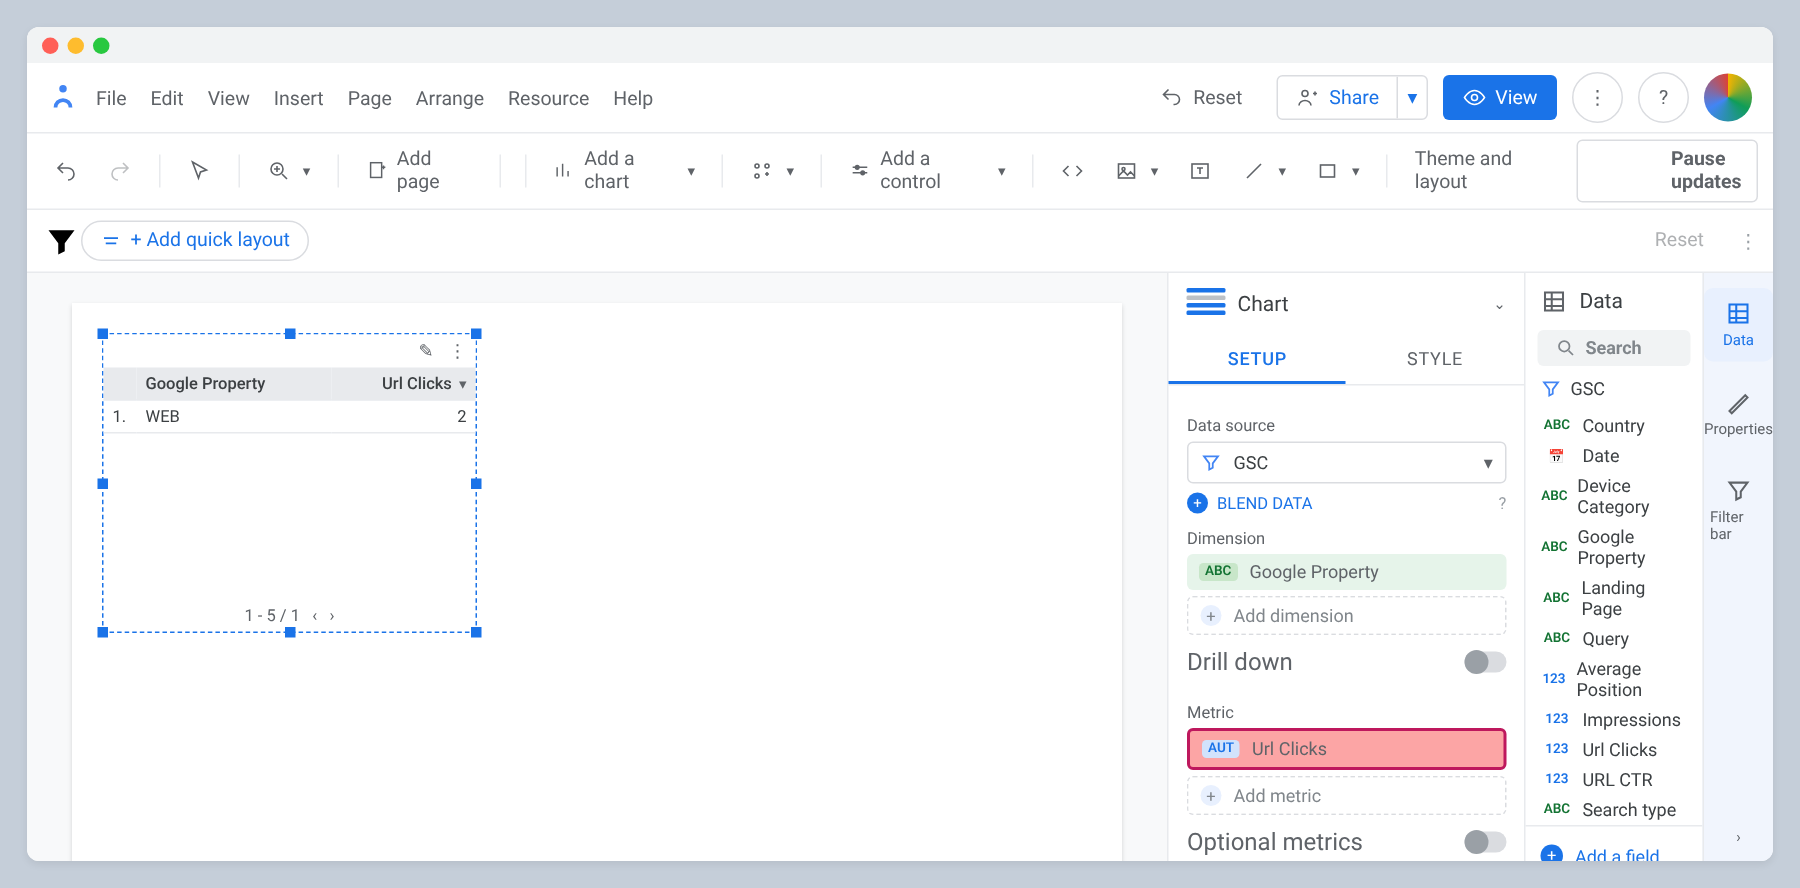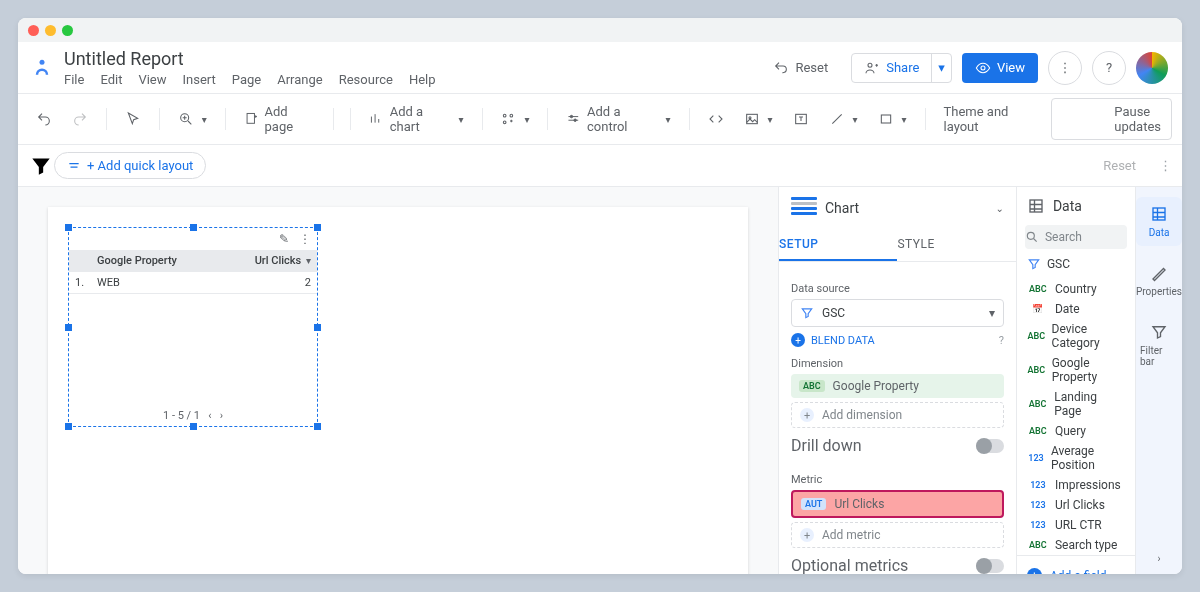--- a/index.html
+++ b/index.html
@@ -20,21 +20,21 @@
 .btn.ghost { color:#5f6368; }
 .btn.share { color:#1a73e8; border:1px solid #dadce0; }
 .btn.view { background:#1a73e8; color:#fff; }
 .icon-btn { width:34px; height:34px; border:1px solid #dadce0; border-radius:50%; display:flex; align-items:center; justify-content:center; color:#5f6368; cursor:pointer; }
 .avatar { width:32px; height:32px; border-radius:50%; background: conic-gradient(#f4b400,#0f9d58,#4285f4,#db4437); }
 .toolbar { display:flex; align-items:center; padding:4px 10px; border-bottom:1px solid #e8eaed; color:#5f6368; font-size:13px; gap:4px; }
 .toolbar .sep { width:1px; height:22px; background:#e8eaed; margin:0 6px; }
 .tool { display:inline-flex; align-items:center; gap:6px; padding:5px 8px; border-radius:4px; cursor:pointer; }
 .tool svg, .header-right svg, .toolbar .ic{width:16px;height:16px;stroke:#5f6368;fill:none;stroke-width:1.6}
 .toolbar-right { margin-left:auto; }
-.pause-btn{border:1px solid #dadce0; padding:5px 10px; border-radius:4px; display:flex; align-items:flex-start; gap:22px;}
+.pause-btn{border:1px solid #dadce0; padding:5px 10px; border-radius:4px; display:flex; align-items:flex-start; gap:22px;font-weight:bold;}
 .filterbar { display:flex; align-items:center; padding:6px 10px; border-bottom:1px solid #e8eaed; }
 .filter-chip { border:1px solid #dadce0; border-radius:16px; padding:5px 12px; color:#1a73e8; font-size:13px; display:flex; align-items:center; gap:6px; cursor:pointer; }
 .filter-right{margin-left:auto; display:flex; align-items:center; gap:10px; color:#9aa0a6;}
 .workspace { flex:1; display:flex; overflow:hidden; }
 .canvas { flex:1; background:#f8f9fa; padding:20px 30px; position:relative; }
 .report-page { width:700px; height:420px; background:#fff; box-shadow:0 1px 3px rgba(0,0,0,.15); position:relative; }
 .chart-sel { position:absolute; left:20px; top:20px; width:250px; height:200px; border:1px dashed #1a73e8; }
 .chart-sel .handles div{position:absolute;width:7px;height:7px;background:#1a73e8;}
 .h-tl{top:-4px;left:-4px}.h-tr{top:-4px;right:-4px}.h-bl{bottom:-4px;left:-4px}.h-br{bottom:-4px;right:-4px}
 .h-tm{top:-4px;left:50%;margin-left:-3px}.h-bm{bottom:-4px;left:50%;margin-left:-3px}
@@ -45,42 +45,42 @@
 .tbl th{text-align:left; font-weight:500;}
 .tbl-toolbar{display:flex;justify-content:flex-end;gap:10px;padding:4px 6px;color:#5f6368;font-size:12px;background:#fff;}
 .pager{position:absolute;bottom:4px;width:100%;text-align:center;font-size:11px;color:#5f6368;}
 .panel { width:320px; border-left:1px solid #e8eaed; display:flex; }
 .panel-main{flex:1; display:flex; flex-direction:column;}
 .panel-head{display:flex;align-items:center;padding:10px 12px;gap:8px;font-size:14px;color:#3c4043;}
 .chart-type-ic{width:26px;height:22px;display:flex;flex-direction:column;gap:2px;}
 .chart-type-ic span{height:3px;background:#1a73e8;border-radius:1px;}
 .chart-type-ic span:nth-child(2){background:#bdc1c6}
 .panel-tabs{display:flex;border-bottom:1px solid #e8eaed;}
-.ptab{flex:1;text-align:left;padding:8px 0;font-size:12px;letter-spacing:.5px;color:#5f6368;cursor:pointer;}
+.ptab{flex:1;text-align:center;padding:8px 0;font-size:12px;letter-spacing:.5px;color:#5f6368;cursor:pointer;}
 .ptab.active{color:#1a73e8;border-bottom:2px solid #1a73e8;font-weight:500;}
 .panel-body{flex:1;overflow-y:auto;padding:10px 12px;font-size:12px;color:#5f6368;}
 .plabel{font-size:11px;margin:10px 0 4px;color:#5f6368;}
 .field-box{border:1px solid #dadce0;border-radius:4px;padding:6px 8px;display:flex;align-items:center;gap:8px;font-size:12px;color:#3c4043;}
 .field-box.sel{position:relative}
 .field-box.sel::after{content:"▾";margin-left:auto;color:#5f6368;}
 .chip{display:flex;align-items:center;gap:8px;padding:5px 8px;border-radius:4px;font-size:12px;margin-bottom:4px;}
 .chip .badge{font-size:9px;font-weight:600;padding:1px 4px;border-radius:3px;}
 .badge.abc{background:#c8e6c9;color:#137333;}
 .badge.aut{background:#d2e3fc;color:#1a73e8;}
 .chip.dim{background:#e6f4ea;}
 .chip.metric{background:#fca5a5;border:2px solid #be185d;}
 .add-row{display:flex;align-items:center;gap:8px;color:#80868b;padding:5px 8px;font-size:12px;border:1px dashed #dadce0;border-radius:4px;}
 .add-row .plus{width:14px;height:14px;border-radius:50%;background:#e8f0fe;color:#80868b;display:flex;align-items:center;justify-content:center;font-size:11px;}
 .blend{color:#1a73e8;font-size:11px;display:flex;align-items:center;gap:6px;margin-top:6px;}
 .toggle-row{display:flex;align-items:center;justify-content:space-between;padding:8px 0;font-size:16px;text-align:right;}
 .toggle{width:28px;height:14px;background:#dadce0;border-radius:8px;position:relative;}
 .toggle::after{content:"";position:absolute;left:0;top:-1px;width:16px;height:16px;background:#9aa0a6;border-radius:50%;}
 .data-panel{width:160px;border-left:1px solid #e8eaed;display:flex;flex-direction:column;}
 .data-panel .dh{display:flex;align-items:center;gap:8px;padding:10px 10px;font-size:14px;}
-.search-box{margin:0 8px;background:#f1f3f4;border-radius:4px;padding:5px 0;display:flex;align-items:center;gap:6px;font-size:12px;color:#80868b;}
+.search-box{margin:0 8px;background:#f1f3f4;border-radius:4px;padding:5px 12px;display:flex;align-items:center;gap:6px;font-size:12px;color:#80868b;font-weight:bold;}
 .ds-name{display:flex;align-items:center;gap:6px;padding:8px 10px;font-size:12px;}
 .field-list{padding:0 10px;font-size:12px;}
 .frow{display:flex;align-items:center;gap:6px;padding:3px 0;}
 .ftag{font-size:9px;font-weight:600;width:22px;text-align:center;border-radius:2px;}
 .ftag.abc{color:#137333;}
 .ftag.num{color:#1a73e8;}
 .ftag.date{color:#1a73e8;}
 .data-actions{margin-top:auto;padding:8px 10px;border-top:1px solid #e8eaed;font-size:12px;}
 .data-actions .act{display:flex;align-items:center;gap:8px;color:#1a73e8;padding:4px 0;cursor:pointer;}
 .act .pc{width:15px;height:15px;border-radius:50%;background:#1a73e8;color:#fff;display:flex;align-items:center;justify-content:center;font-size:11px;}
@@ -103,21 +103,20 @@
   </div>
 
   <div class="header">
     <div class="logo-icon">
       <svg viewBox="0 0 24 24">
           <circle cx="12" cy="5" r="3" fill="#4285f4"></circle>
           <path d="M6 20a6 6 0 1 1 12 0" fill="none" stroke="#4285f4" stroke-width="3"></path>
         </svg>
     </div>
     <div class="title-area">
-      <div class="doc-title">Untitled Report</div>
       <div class="menubar">
         <span>File</span>
         <span>Edit</span>
         <span>View</span>
         <span>Insert</span>
         <span>Page</span>
         <span>Arrange</span>
         <span>Resource</span>
         <span>Help</span>
       </div>

